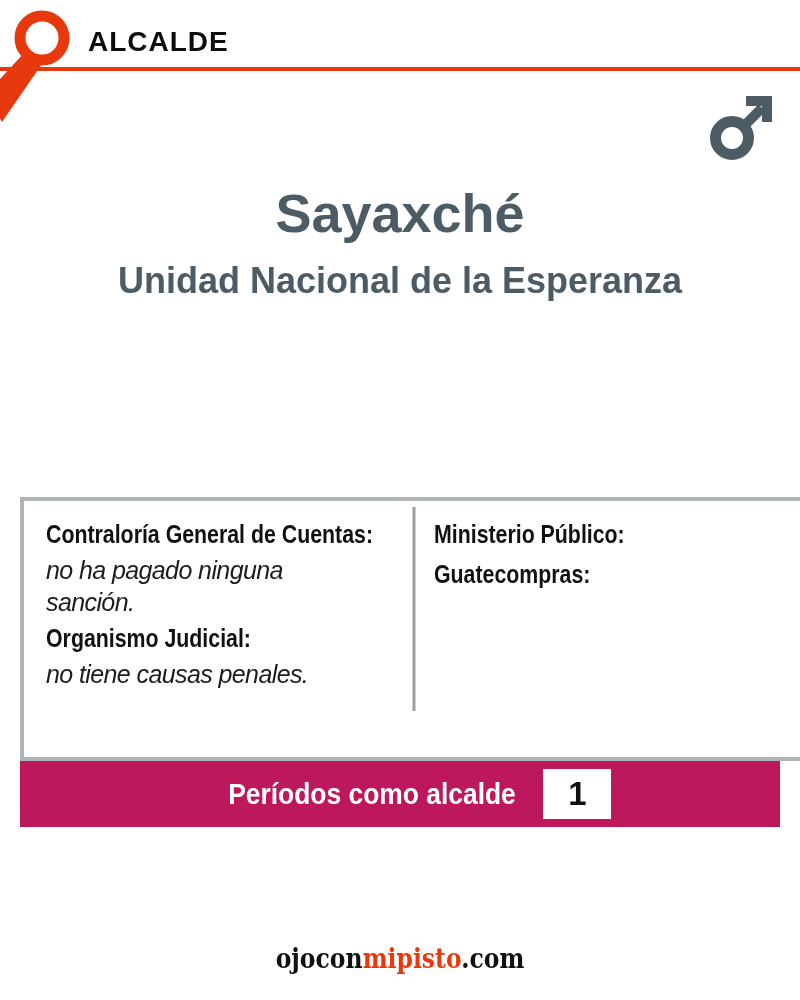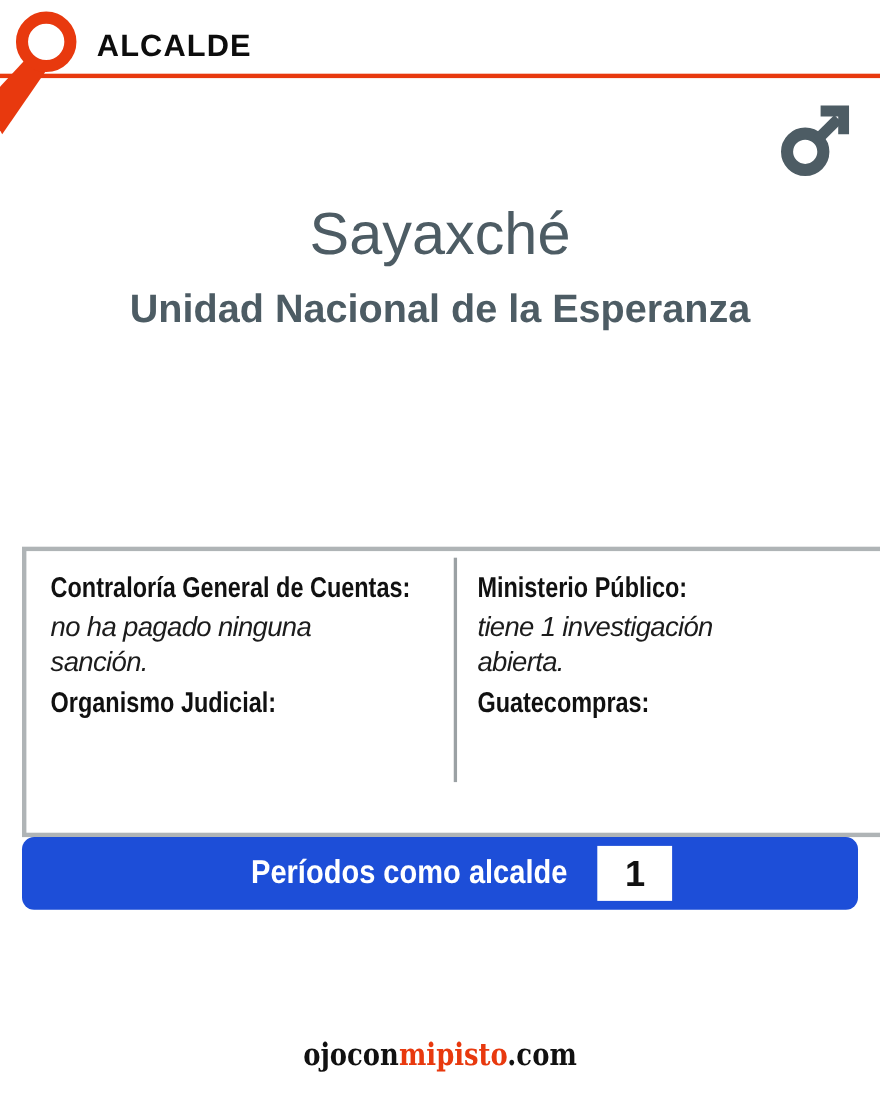--- a/index.html
+++ b/index.html
@@ -14,21 +14,21 @@
   .header-line { position:absolute; left:0; top:67px; width:800px; height:4px; background:#E8390E; }
   .magnifier { position:absolute; left:0; top:0; width:90px; height:128px; overflow:visible; z-index:2; }
   .section-title {
     position:absolute; left:88px; top:20px;
     font-size:28px; font-weight:800; letter-spacing:1px; color:#0d0d0d; line-height:44px;
   }
   .male-icon { position:absolute; right:28px; top:92px; width:66px; height:72px; }
 
   
   .titles { position:absolute; top:182px; left:0; width:800px; text-align:center; }
-  .municipality { font-size:54px; font-weight:normal; color:#4D5C64; line-height:62px; }
+  .municipality { font-size:54px; font-weight:bold; color:#4D5C64; line-height:62px; }
   .person-name  { font-size:67px; font-weight:800; color:#141414; line-height:71px; margin-top:16px; }
   .party        { font-size:36px; font-weight:bold; color:#4D5C64; line-height:42px; }
 
   
   .records-box {
     position:absolute; left:20px; top:497px; width:788px; height:264px;
     background:#fff; border:4px solid #AFB4B6; display:flex;
   }
   .rec-col { width:50%; padding:13px 18px 0 22px; position:relative; }
   .rec-col.right { padding-left:20px; }
@@ -42,21 +42,21 @@
     transform:scaleX(0.82); transform-origin:left center;
   }
   .rec-text {
     display:block; white-space:pre; font-size:25px; line-height:32px;
     color:#1c1c1c; letter-spacing:-0.6px;font-style:italic;
   }
 
   
   .periods-bar {
     position:absolute; left:20px; top:761px; width:760px; height:66px;
-    background:#1d4ed8; display:flex; align-items:center; justify-content:center; gap:28px;border-radius:11px;
+    background:#be185d; display:flex; align-items:center; justify-content:center; gap:28px;
   }
   .periods-label {
     color:#ffffff; font-size:30px; font-weight:bold; white-space:nowrap;
     transform:scaleX(0.88); transform-origin:right center;
   }
   .periods-count {
     width:68px; height:50px; background:#ffffff; display:flex;
     align-items:center; justify-content:center;
     font-size:33px; font-weight:bold; color:#111;
   }
@@ -93,25 +93,24 @@
   </div>
   <div class="party">Unidad Nacional de la Esperanza</div>
 </div>
 
 <div class="records-box">
   <div class="rec-col left">
     <span class="rec-label">Contraloría General de Cuentas:</span>
     <span class="rec-text">no ha pagado ninguna
 sanción.</span>
     <span class="rec-label">Organismo Judicial:</span>
+    <span class="rec-text">no tiene causas penales.</span>
   </div>
   <div class="rec-col right">
     <span class="rec-label">Ministerio Público:</span>
-    <span class="rec-text">tiene 1 investigación
-abierta.</span>
     <span class="rec-label">Guatecompras:</span>
   </div>
   <div class="col-divider"></div>
 </div>
 
 <div class="periods-bar">
   <span class="periods-label">Períodos como alcalde</span>
   <span class="periods-count">1</span>
 </div>
 

